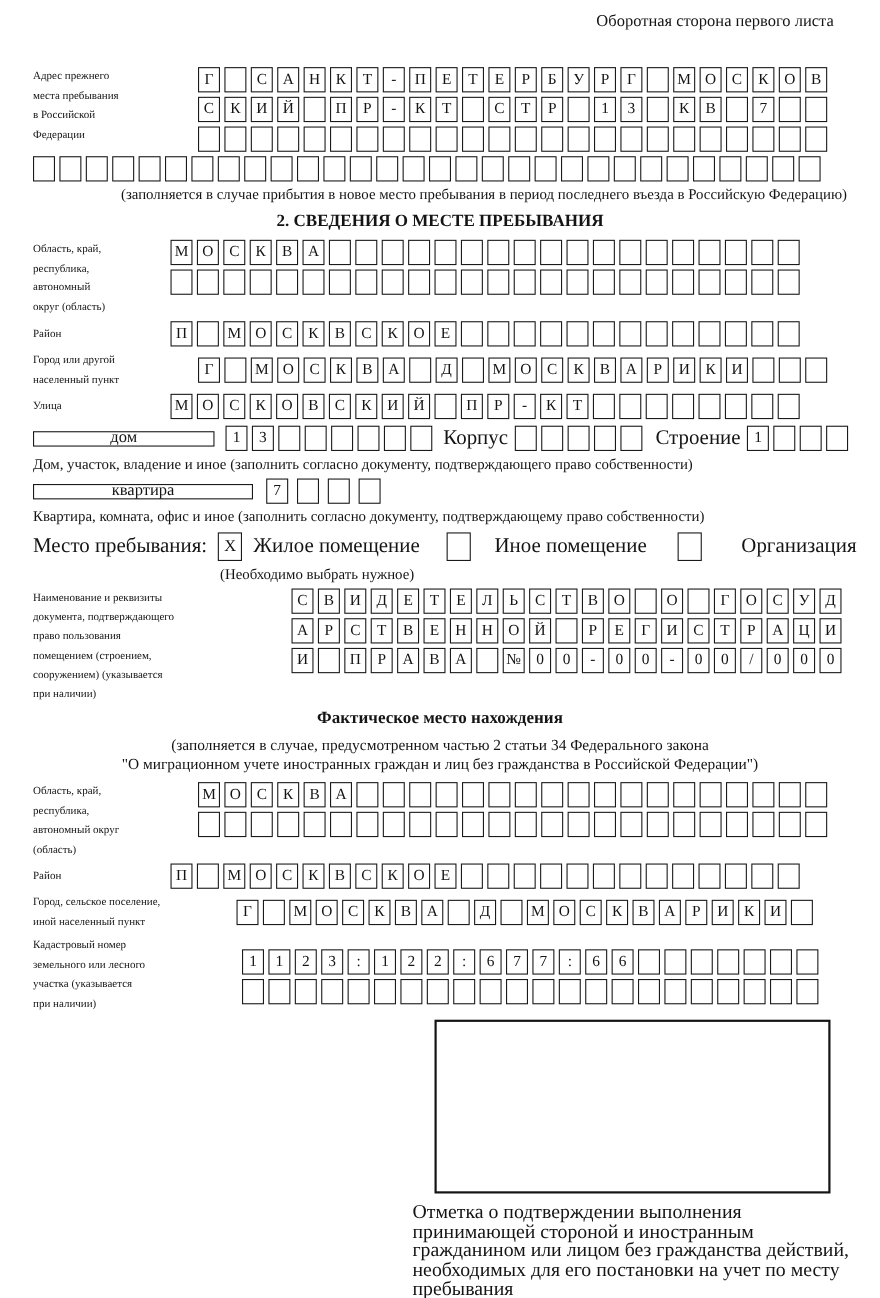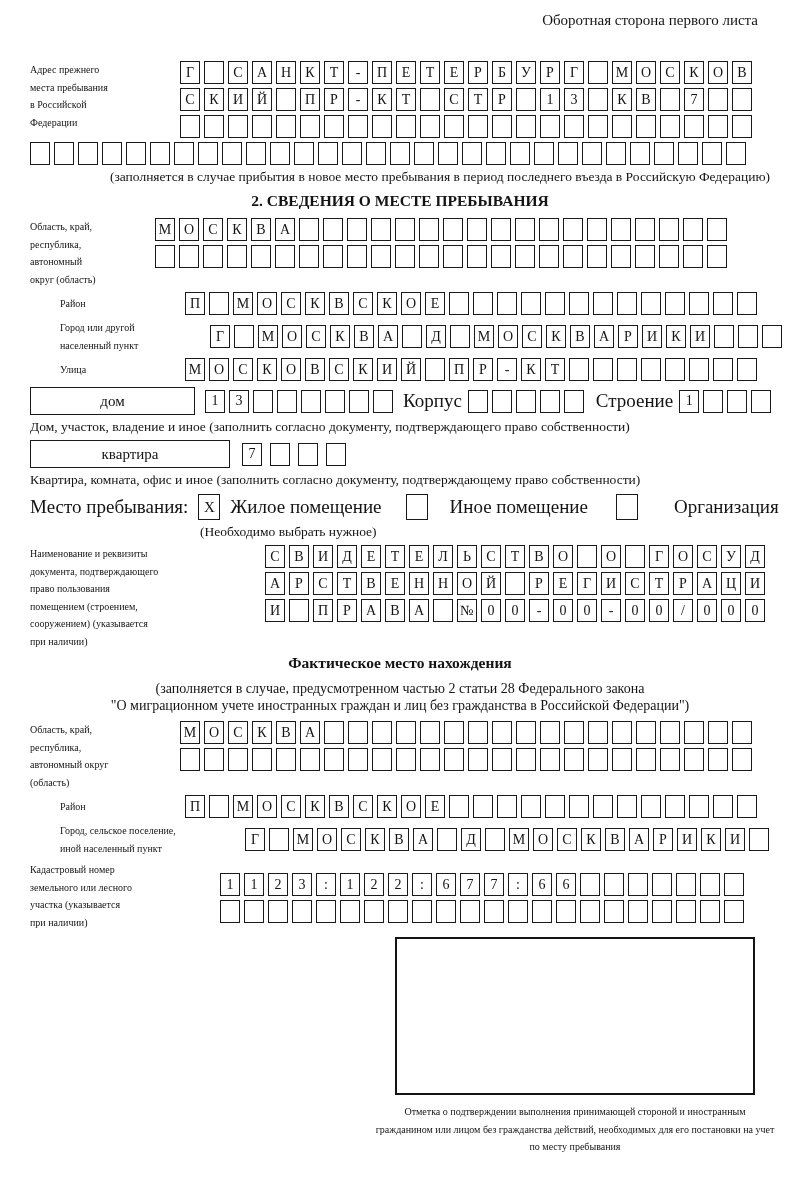--- a/index.html
+++ b/index.html
@@ -6,37 +6,37 @@
   body{width:800px;height:1180px;overflow:hidden;color:#141414;
        font-family:"Liberation Serif","DejaVu Serif",serif;}
   .page{padding:12px 30px 0 30px;box-sizing:border-box;}
   .corner{text-align:right;font-size:15px;padding-right:12px;margin-bottom:32px;}
   .cell{width:20px;height:23px;border:1.6px solid #1a1a1a;box-sizing:border-box;
         display:flex;align-items:center;justify-content:center;
         font-size:14px;line-height:1;flex:none;background:#fff;}
   .cellrow{display:flex;gap:4px;}
   .cellcol{display:flex;flex-direction:column;gap:4px;}
   .field{display:flex;margin-bottom:4px;}
-  .field.vcenter{align-items:center;margin-left:30px;}
+  .field.vcenter{align-items:center;}
   .lbl{font-size:10px;line-height:17.5px;white-space:pre-line;flex:none;
        padding-right:6px;box-sizing:border-box;}
   .note{font-size:13.5px;margin:4px 0 5px 0;}
   .note.center{text-align:right;}
   .sec-title{font-weight:bold;font-size:15.5px;text-align:center;margin:7px 0 8px 0;}
   .subtitle{font-size:14px;text-align:center;line-height:17px;}
-  .typebox{border:1.6px solid #1a1a1a;height:28px;box-sizing:border-box;flex:none;
+  .typebox{border:1.6px solid #1a1a1a;height:14px;box-sizing:border-box;flex:none;
            display:flex;align-items:center;justify-content:center;font-size:15px;background:#fff;}
   .inline-row{display:flex;align-items:center;margin-bottom:3px;}
   .inline-lbl{font-size:19px;flex:none;}
   .cbox{width:22px;height:26px;border:1.6px solid #1a1a1a;box-sizing:border-box;flex:none;
         display:flex;align-items:center;justify-content:center;font-size:15px;background:#fff;}
   .stamp-box{width:360px;height:158px;border:2px solid #141414;box-sizing:border-box;
              margin:6px 0 0 365px;background:#fff;}
-  .stamp-caption{width:400px;margin:8px 0 0 345px;text-align:center;
-                 font-size:10px;line-height:17.5px;}
+  .stamp-caption{width:400px;margin:8px 0 0 345px;text-align:left;
+                 font-size:18px;line-height:17.5px;}
   .mt6{margin-top:6px;}
 </style>
 </head>
 <body>
 
 <div class="page">
 
   <div class="corner">Оборотная сторона первого листа</div>
 
   <div class="field">
@@ -439,21 +439,21 @@
           <div class="cell">0</div>
           <div class="cell">/</div>
           <div class="cell">0</div>
           <div class="cell">0</div>
           <div class="cell">0</div>
         </div>
     </div>
   </div>
 
   <div class="sec-title" style="margin-top:2px">Фактическое место нахождения</div>
-  <div class="subtitle">(заполняется в случае, предусмотренном частью 2 статьи 28 Федерального закона</div>
+  <div class="subtitle">(заполняется в случае, предусмотренном частью 2 статьи 34 Федерального закона</div>
   <div class="subtitle" style="margin-bottom:7px">"О миграционном учете иностранных граждан и лиц без гражданства в Российской Федерации")</div>
 
   <div class="field">
     <div class="lbl" style="width:150px">Область, край,
 республика,
 автономный округ
 (область)</div>
     <div class="cellcol">
       <div class="cellrow">
           <div class="cell">М</div>

